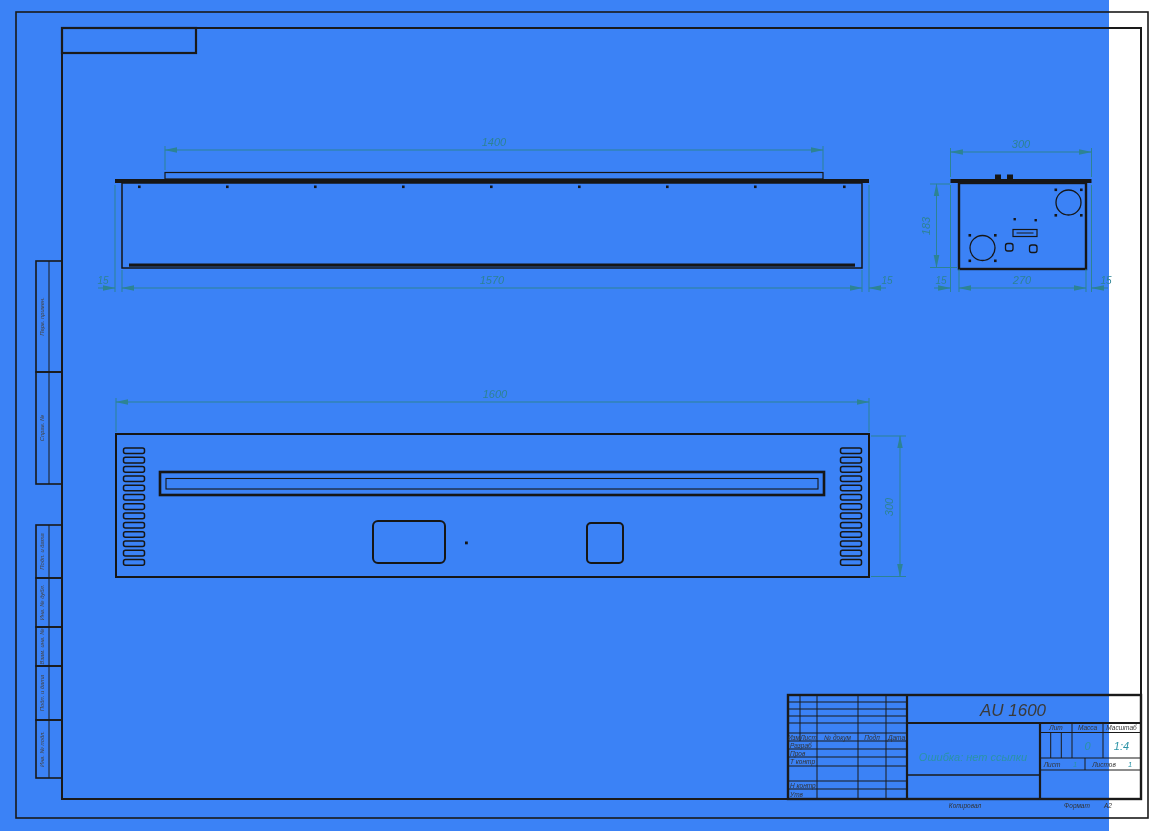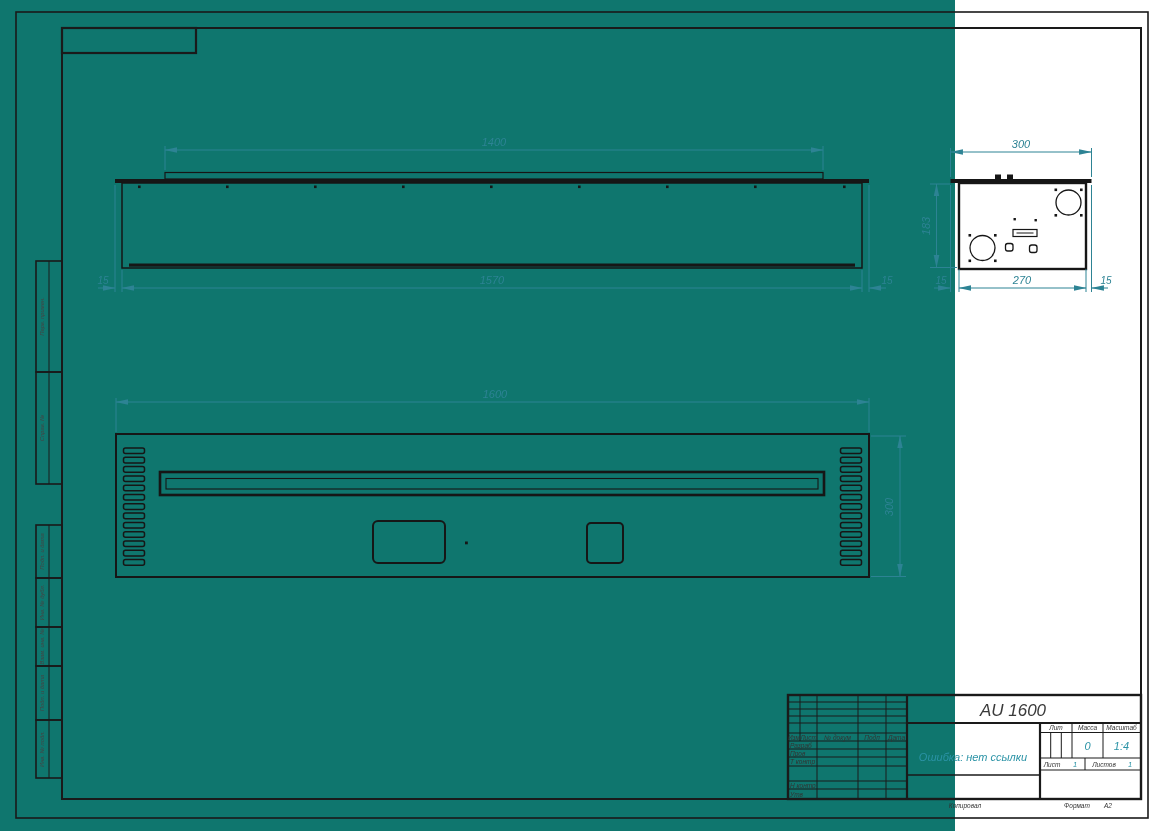--- a/index.html
+++ b/index.html
@@ -1,16 +1,16 @@
 <!DOCTYPE html>
 <html><head>
 <meta charset="utf-8">
 <style>
   html,body{margin:0;padding:0;background:#ffffff;}
-  .page{position:relative;width:955px;height:831px;background:#0f766e;font-family:"Liberation Sans",sans-serif;}
+  .page{position:relative;width:1109px;height:831px;background:#3b82f6;font-family:"Liberation Sans",sans-serif;}
   svg{display:block;}
   .frame{fill:none;stroke:#1a1a1a;}
   .ol{fill:none;stroke:#161616;}
   .fl{fill:#161616;stroke:none;}
   .dl{fill:none;stroke:#2d8394;stroke-width:1;}
   .dt{fill:#2d8394;font:italic 11px "Liberation Sans",sans-serif;text-anchor:middle;}
   .dts{font-size:10px;}
   .tbl{fill:none;stroke:#1a1a1a;}
   .tt{fill:#333333;font:italic 6.5px "Liberation Sans",sans-serif;text-anchor:middle;}
   .ttl{text-anchor:start;}

